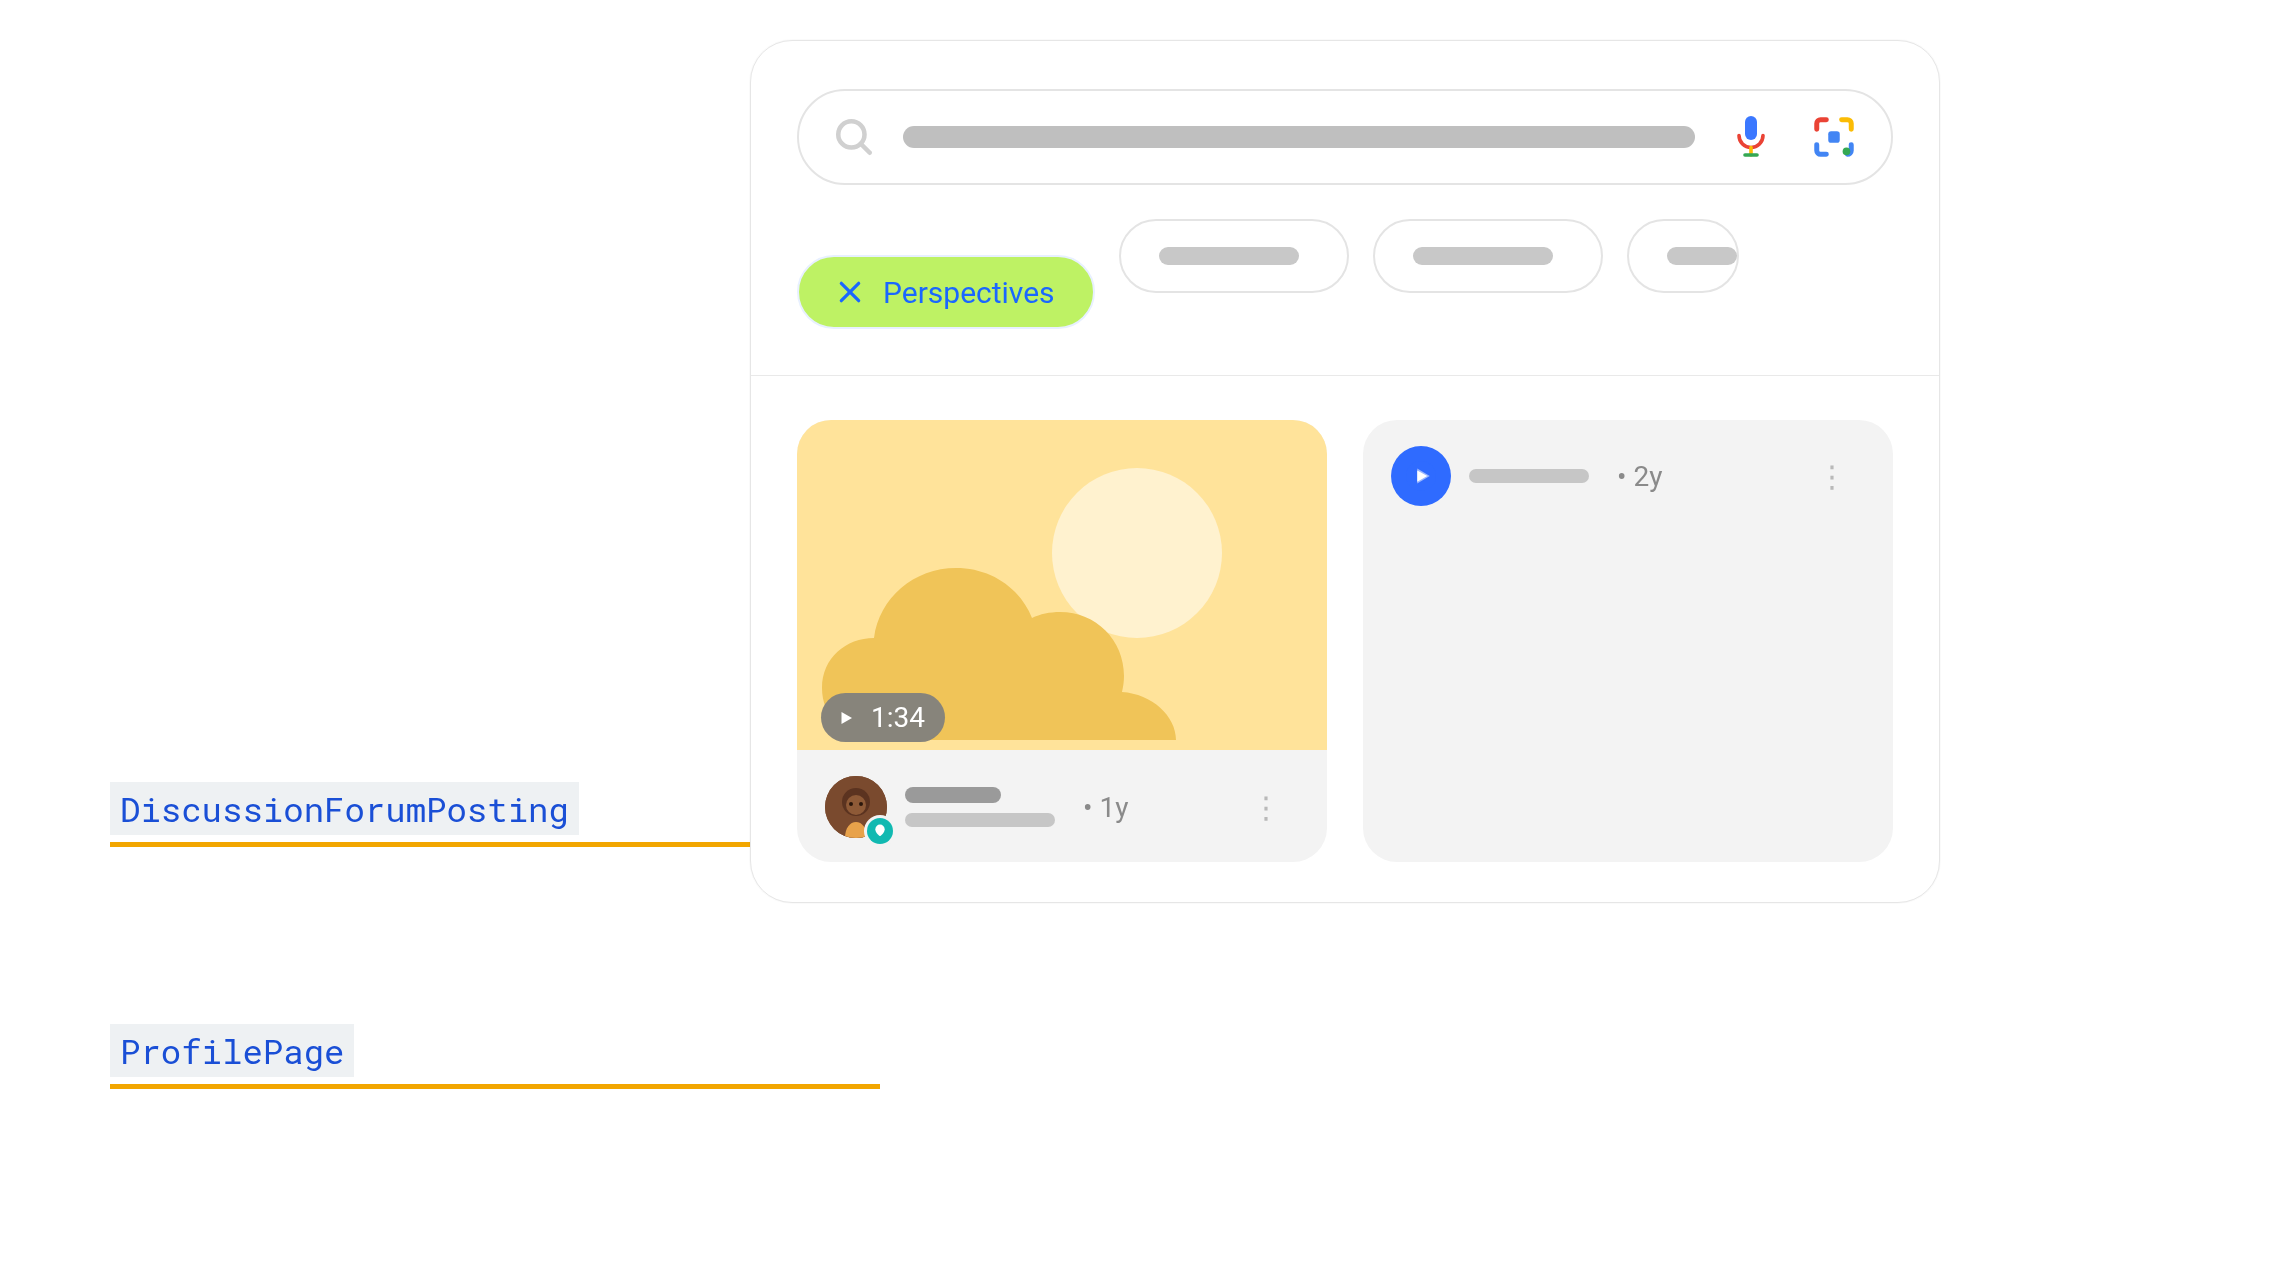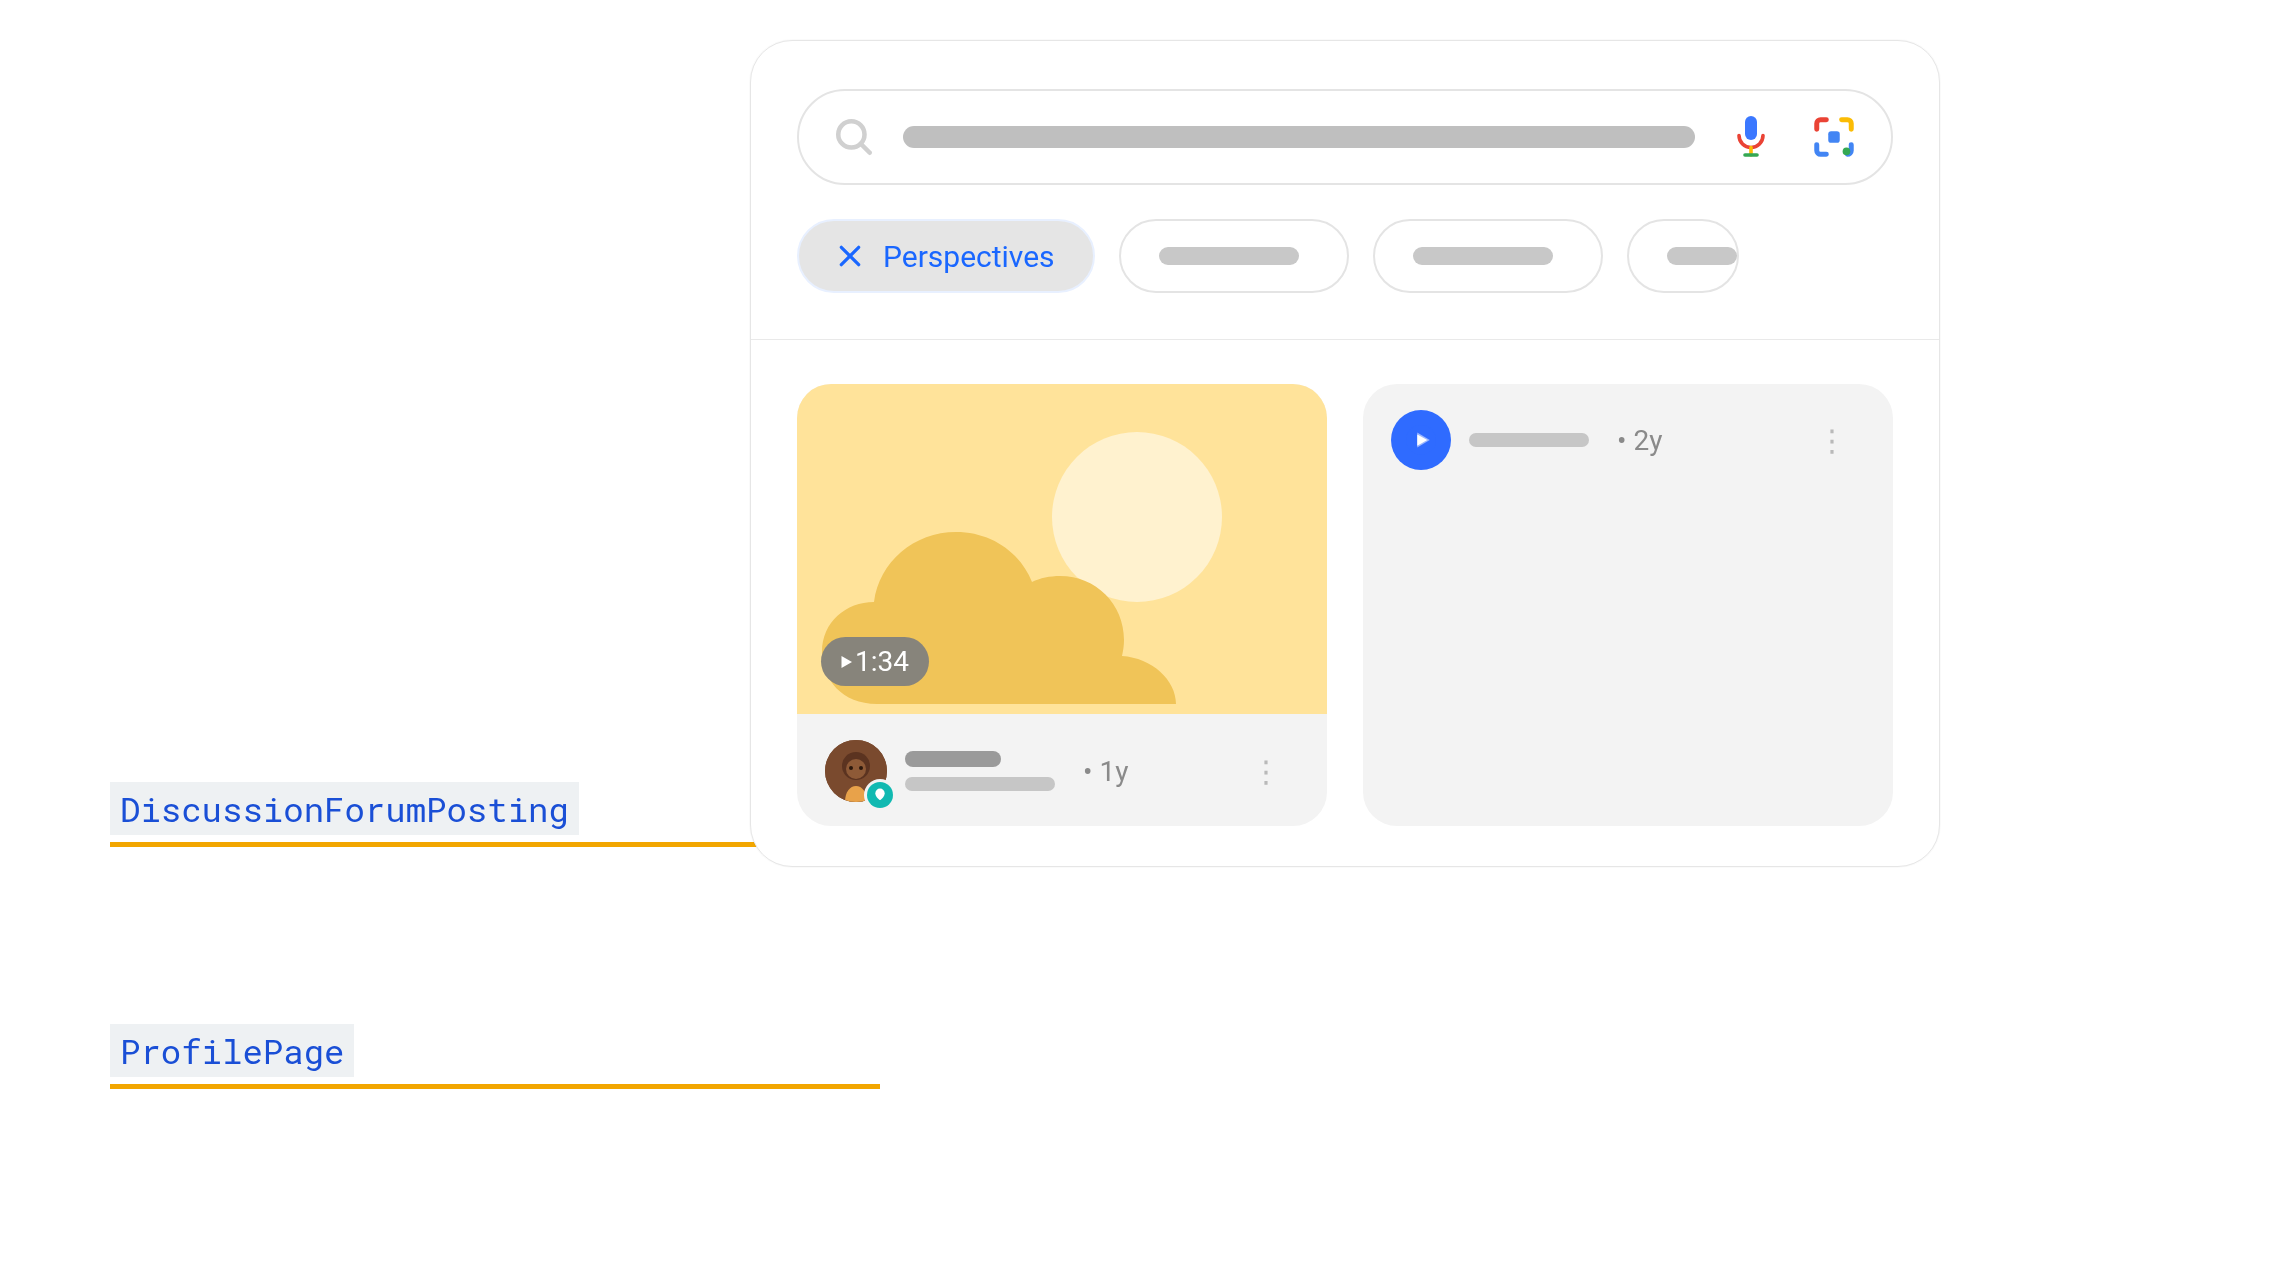--- a/index.html
+++ b/index.html
@@ -79,24 +79,25 @@
     display: flex;
     align-items: center;
     padding: 0 38px;
     min-width: 230px;
     gap: 20px;
   }
   .chip .chip-ph {
     width: 140px; height: 18px; background: #c8c8c8; border-radius: 12px;
   }
   .chip.active {
-    background: #e5e5e5;
+    background: #bef264;
     border-color: #e8f0ff;
     color: #1a67ff;
     font-size: 30px;
+    margin-top: 36px;
   }
 
   .divider {
     height: 1px;
     background: #e9e9e9;
     margin: 46px -46px 0;
   }
 
   .cards {
     display: flex;
@@ -114,24 +115,24 @@
 
   
   .thumb {
     height: 330px;
     background: #ffe39a;
     position: relative;
   }
   .sun  { position: absolute; top: 48px; right: 105px; width: 170px; height: 170px; border-radius: 50%; background: #fff2cf; }
   .cloud { position: absolute; bottom: 0; left: 20px; width: 420px; }
   .duration {
-    position: absolute; left: 24px; bottom: 28px;
+    position: absolute; left: 24px; bottom: 8px;
     background: #87847b; color: #fff;
     border-radius: 26px; padding: 8px 20px 8px 16px;
-    font-size: 28px; display: flex; align-items: center; gap: 0;
+    font-size: 28px; display: flex; align-items: center; gap: 16px;
   }
   .card-body { padding: 28px 28px 0; }
   .line { height: 18px; background: #9a9a9a; border-radius: 12px; margin-bottom: 16px; }
   .line.thin { height: 12px; background: #c6c6c6; }
   .line.dark { background: #888; }
   .meta { color: #8a8a8a; font-size: 28px; margin-top: 18px; }
 
   .creator-row {
     display: flex; align-items: center; gap: 18px;
     padding: 26px 28px 0;

